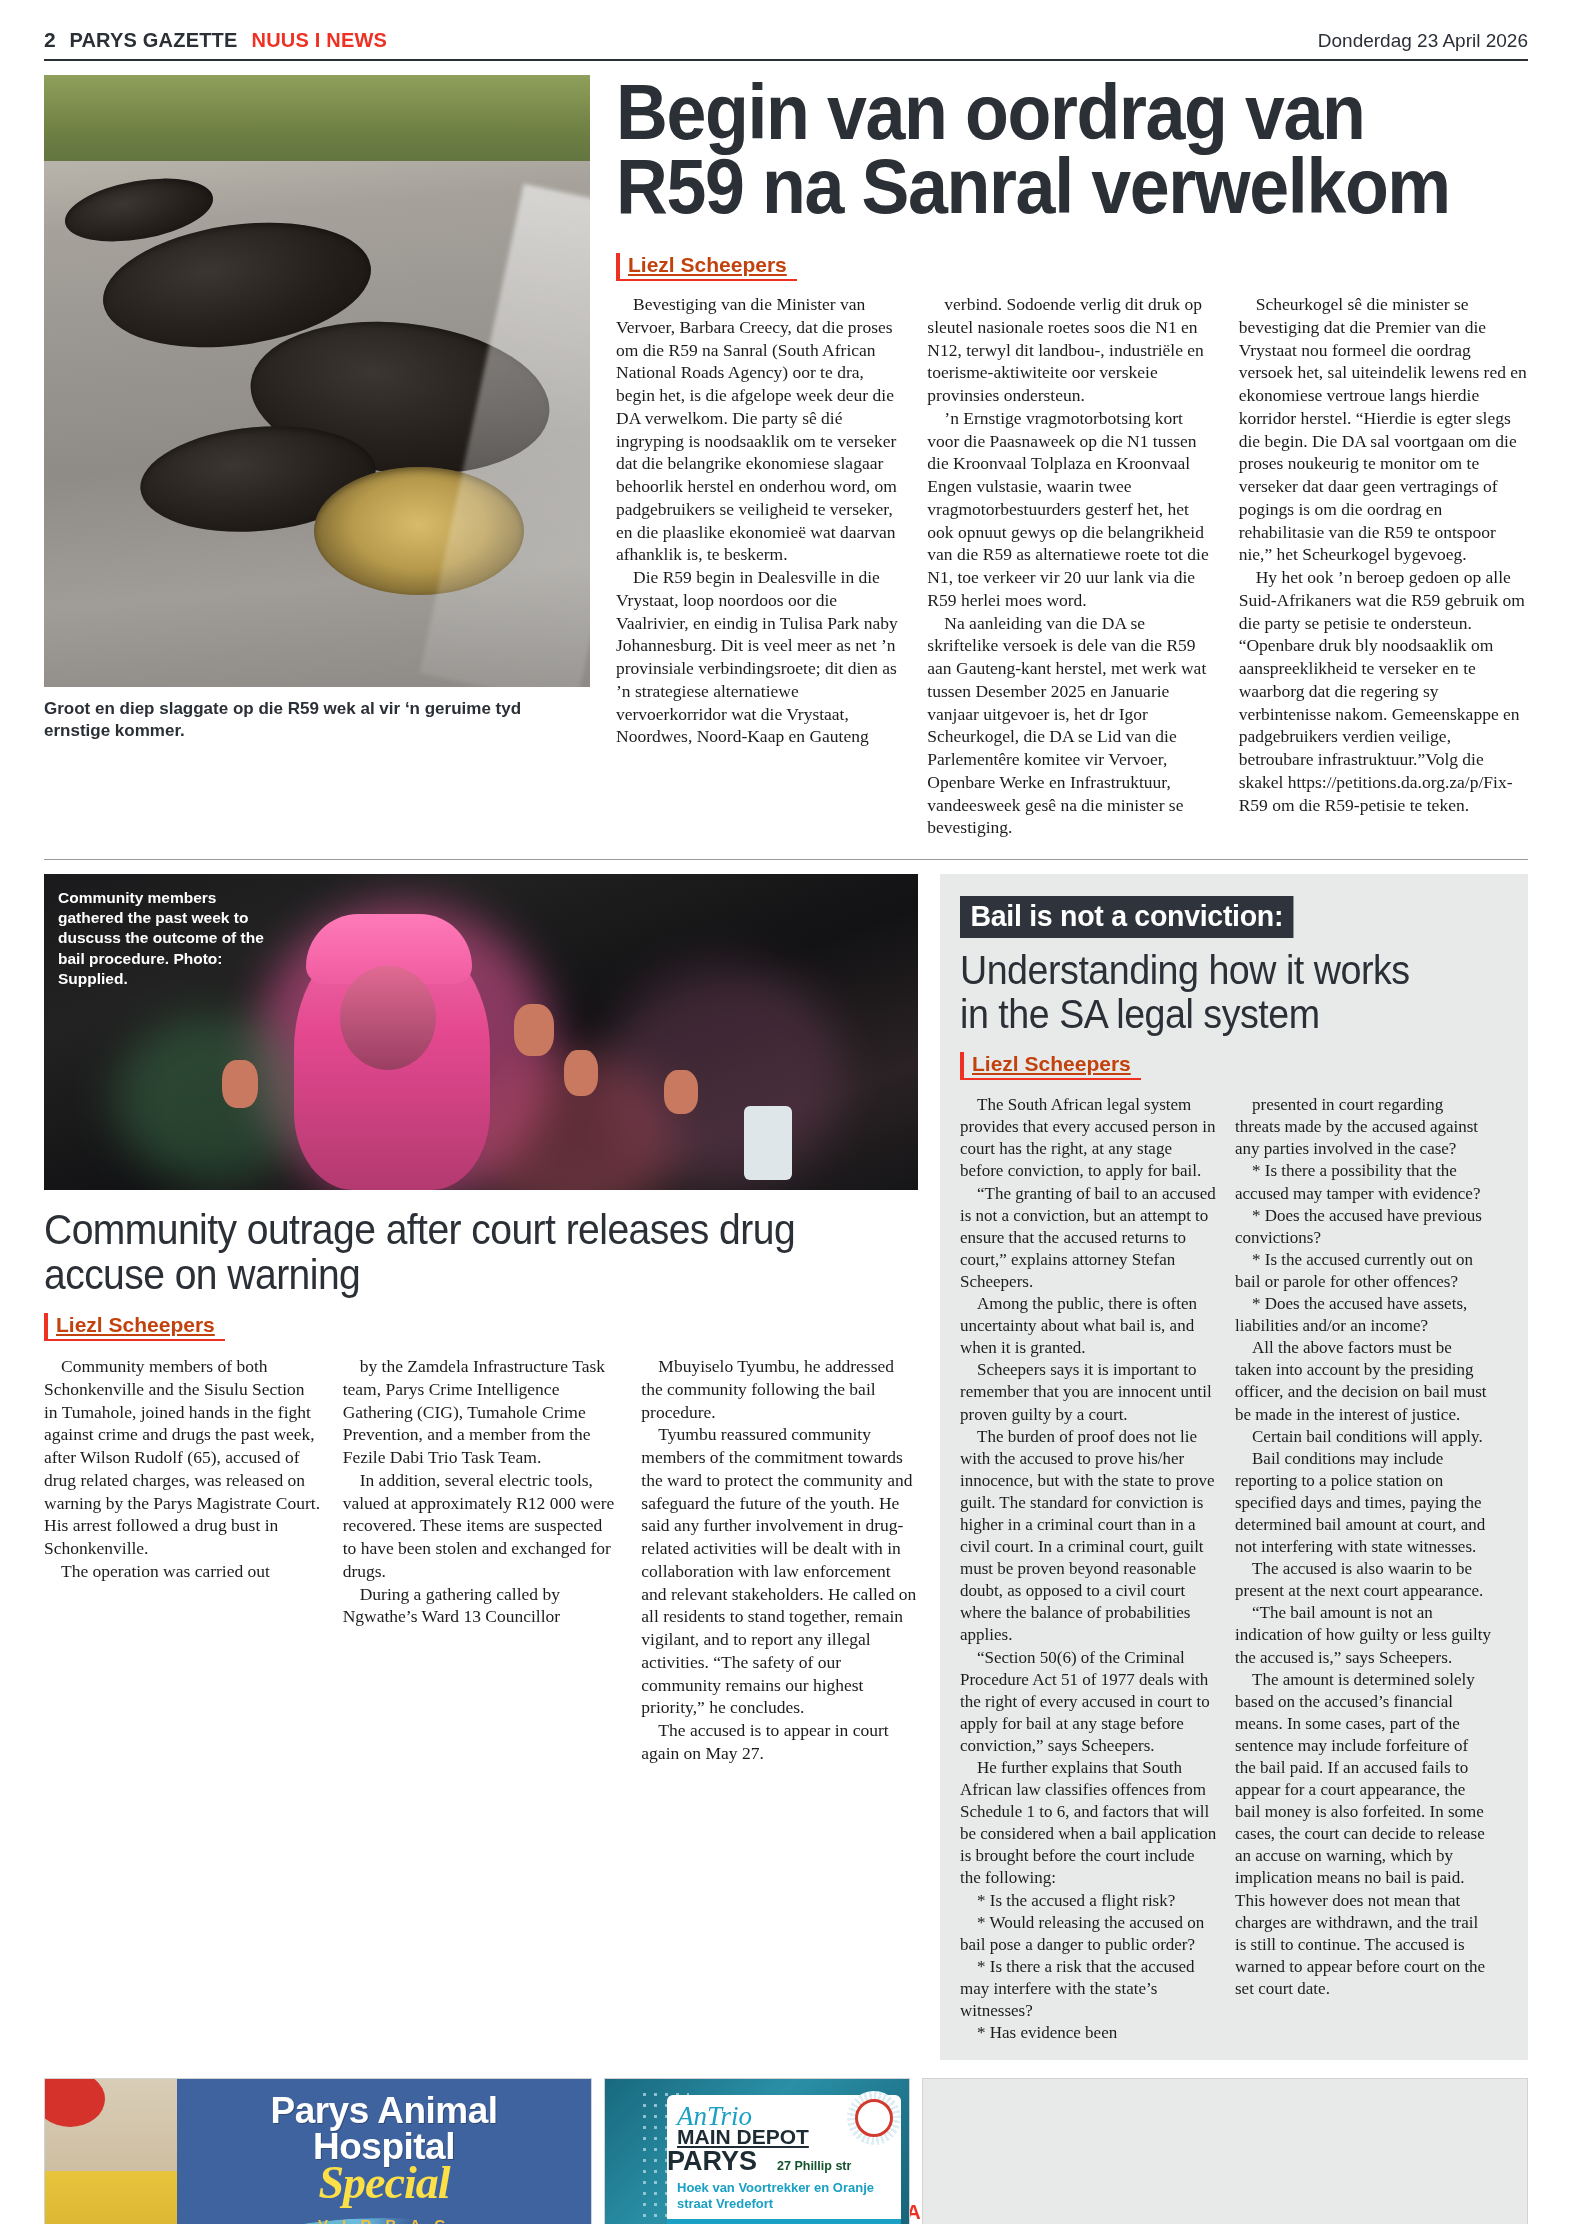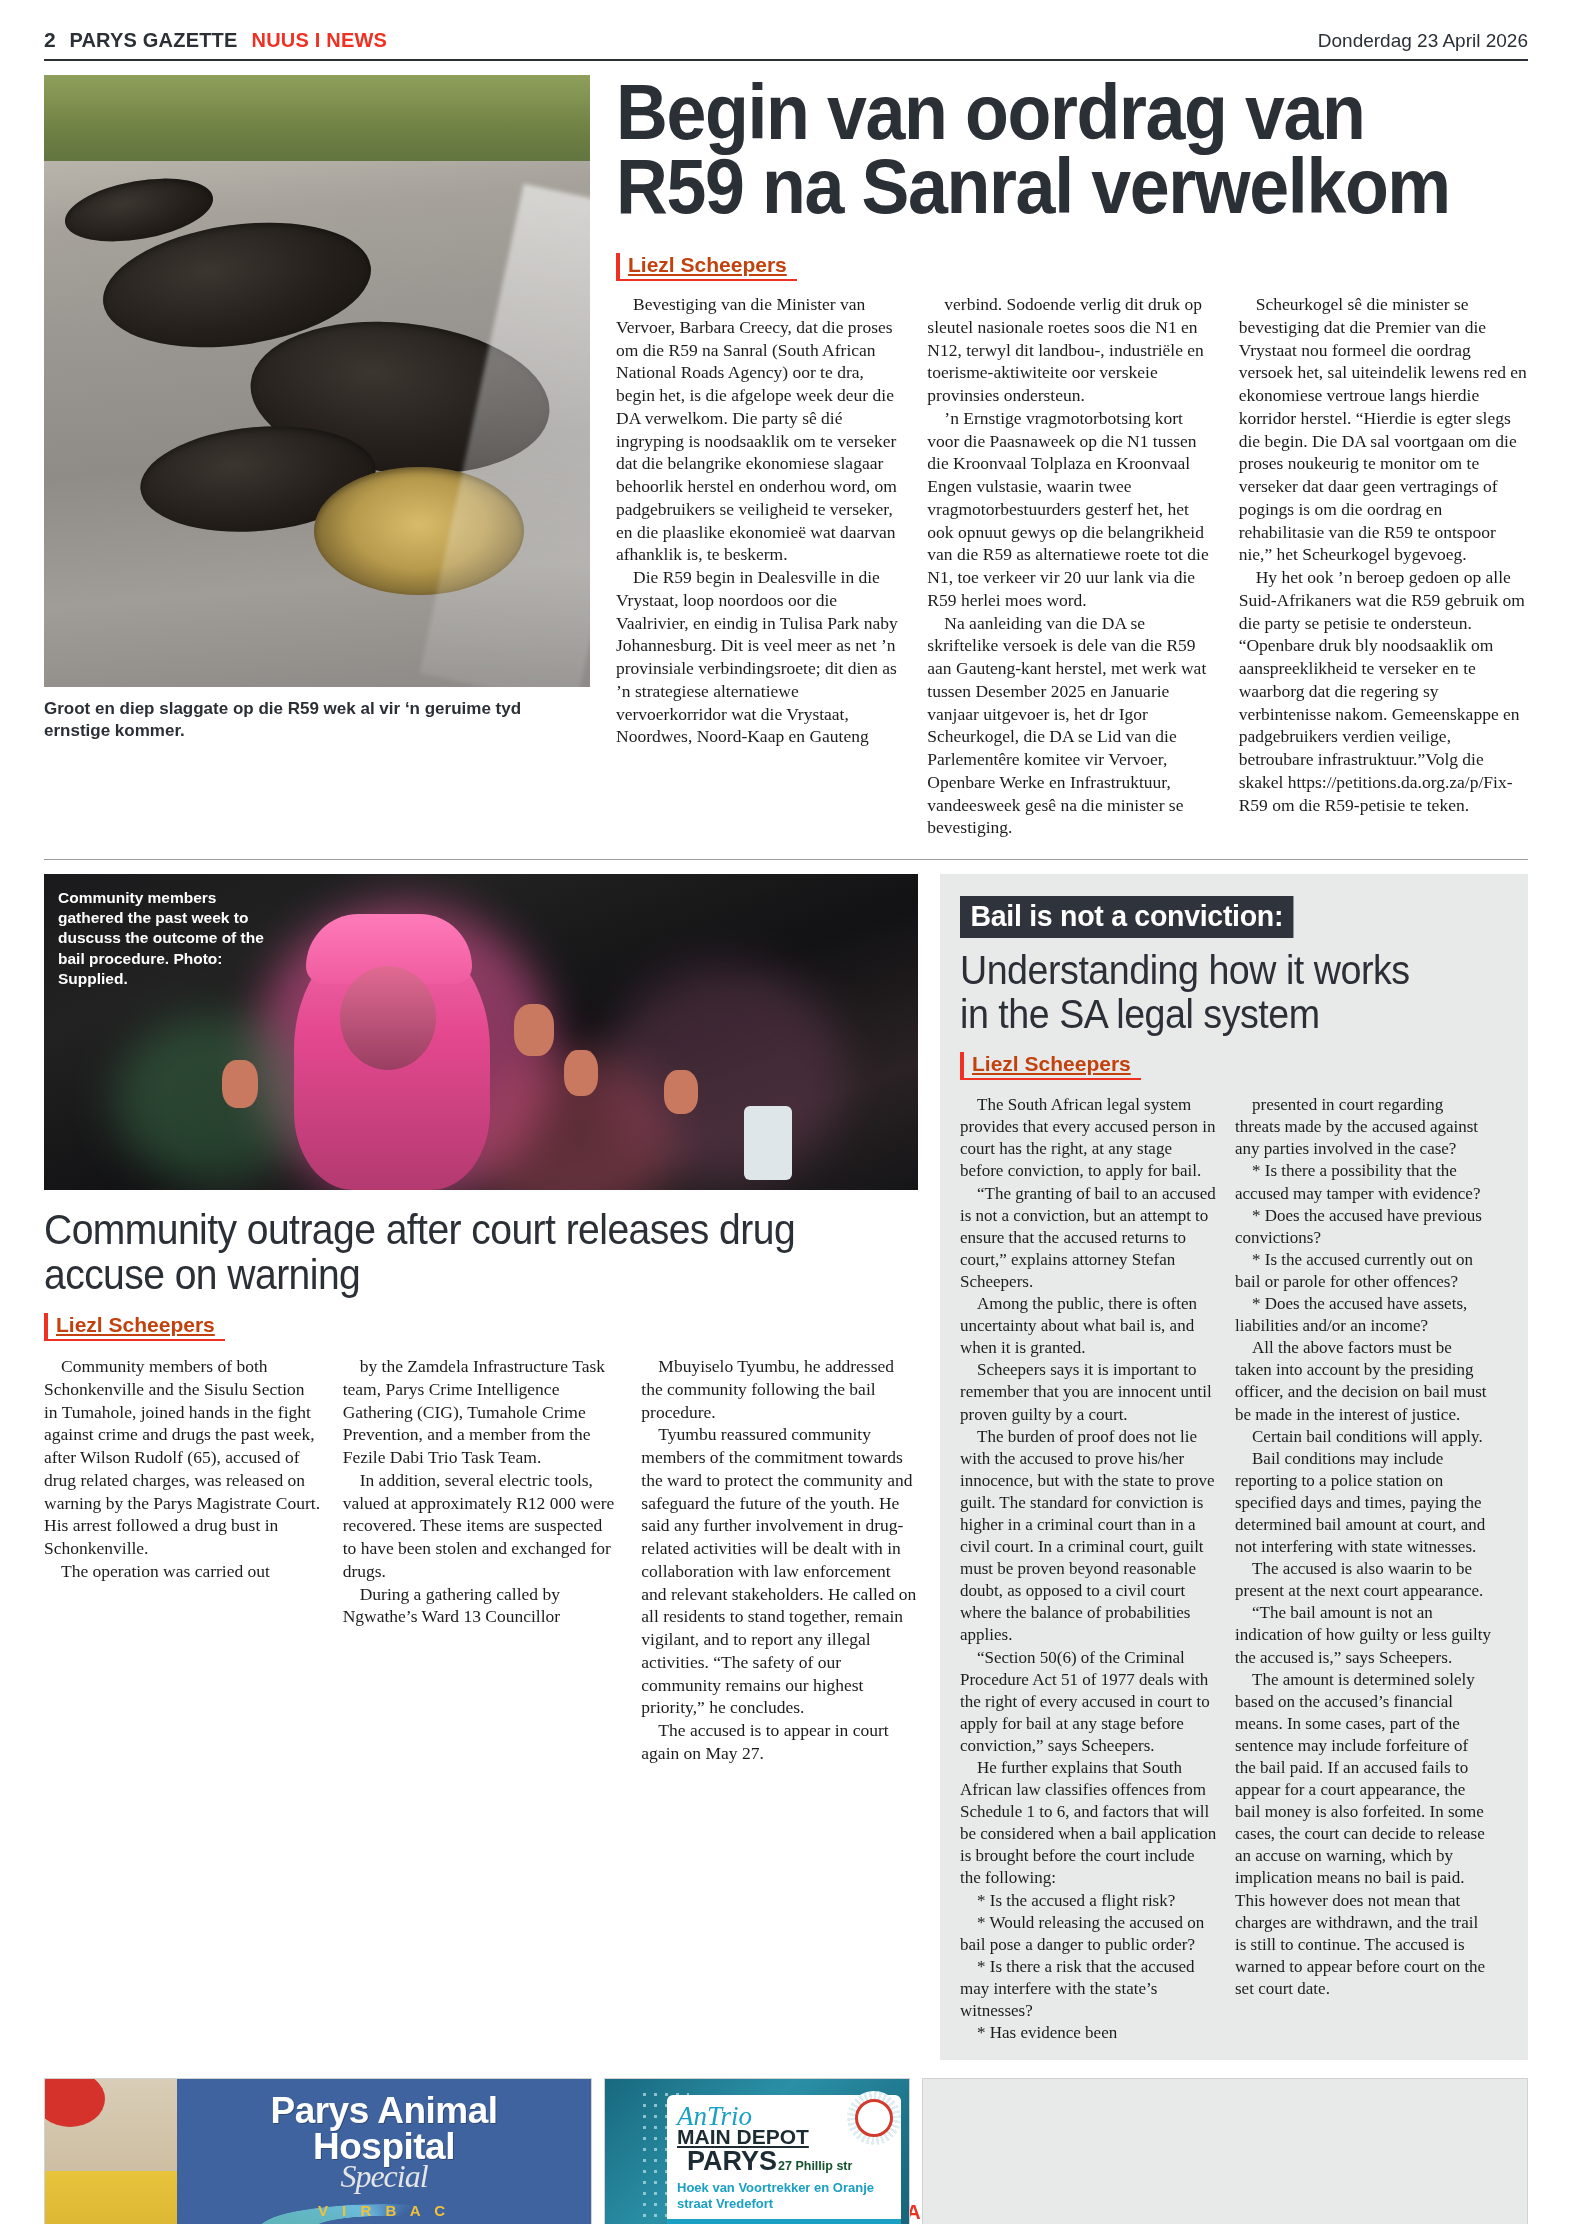--- a/index.html
+++ b/index.html
@@ -143,22 +143,22 @@
     background:linear-gradient(180deg,#d9cdb7 0%,#cfc0a4 18%,#a9a9a5 40%,#9e9e9a 70%,#8f8f8c 100%); }
   .avp-yellow { position:absolute; left:0; top:92px; width:100%; height:120px;
     background:linear-gradient(180deg,#e8c43c,#cfa82a); }
   .avp-red { position:absolute; left:-10px; top:-8px; width:70px; height:56px; border-radius:50%;
     background:#d5322c; }
   .ad-vet-body { flex:1; background:#3f639f; color:#fff; text-align:center;
     padding:14px 12px 10px 12px; position:relative; }
   .avb-title { font-family:"Liberation Sans Narrow","Liberation Sans",sans-serif;
     font-weight:bold; font-size:37px; line-height:.98; letter-spacing:-.5px;
     white-space:pre-line; text-shadow:1px 1px 0 rgba(0,0,0,.25); }
-  .avb-special { font-family:"Liberation Serif", serif; font-style:italic; font-weight:normal;
-    font-size:32px; color:#e5e5e5; line-height:1; margin-top:-6px; letter-spacing:-1px; }
+  .avb-special { font-family:"Liberation Serif", serif; font-style:italic; font-weight:bold;
+    font-size:46px; color:#fde047; line-height:1; margin-top:-6px; letter-spacing:-1px; }
   .virbac-wrap { margin-top:10px; position:relative; height:58px; }
   .virbac-swoosh { position:absolute; left:50%; top:2px; width:250px; height:50px;
     margin-left:-125px; border-radius:50%;
     background:conic-gradient(from 200deg, #4aa96c, #6ec1e4, #3f639f 60%, #3f639f);
     -webkit-mask:radial-gradient(ellipse 120px 22px at 50% 50%, transparent 58%, #000 60%);
     mask:radial-gradient(ellipse 120px 22px at 50% 50%, transparent 58%, #000 60%);
     opacity:.95; }
   .virbac-text { position:relative; }
   .virbac-1 { font-size:15px; letter-spacing:5px; font-weight:bold; color:#f2c13c; }
 
@@ -167,22 +167,22 @@
   .al-photo { position:absolute; inset:0;
     background:linear-gradient(135deg,#18697f 0%,#2a90a6 25%,#1d7289 45%,#14596e 70%,#0e4557 100%); }
   .al-dots { position:absolute; left:34px; top:10px; width:50px; height:130px;
     background-image:radial-gradient(#bfe4ee 1.4px, transparent 1.6px);
     background-size:11px 11px; opacity:.7; }
   .al-card { position:absolute; left:62px; top:16px; right:8px; bottom:120px;
     background:#ffffff; border-radius:6px; }
   .al-brand { font-family:"Liberation Serif", serif; font-style:italic; font-size:27px;
     color:#1aa0c4; margin:6px 0 -6px 10px; }
   .al-main { font-weight:bold; font-size:21px; color:#1d2b33; margin-left:10px; line-height:1.0;text-decoration:underline; }
-  .al-parys { font-weight:bold; font-size:27px; color:#1d2b33; margin-left:20px; line-height:1.05;
-    display:flex; align-items:baseline; gap:1px; }
+  .al-parys { font-weight:bold; font-size:27px; color:#1d2b33; margin-left:0; line-height:1.05;
+    display:flex; align-items:baseline; gap:20px; }
   .al-parys small { font-size:12.5px; font-weight:bold; color:#14532d; }
   .al-addr { font-size:13px; color:#1aa0c4; margin:4px 0 0 10px; line-height:1.25; font-weight:bold; }
   .al-band { background:#1aa0c4; color:#fff; font-style:italic; font-weight:bold;
     font-size:13.5px; line-height:1.25; padding:7px 10px; margin-top:7px; }
   .al-badge { position:absolute; right:8px; top:12px; width:54px; height:54px; border-radius:50%;
     background:repeating-conic-gradient(#dceef4 0 6deg,#fff 6deg 12deg); z-index:4;
     display:flex; align-items:center; justify-content:center; }
   .al-badge i { width:38px; height:38px; border-radius:50%; background:#fff;
     border:3px solid #d23b2e; display:block; }
 

